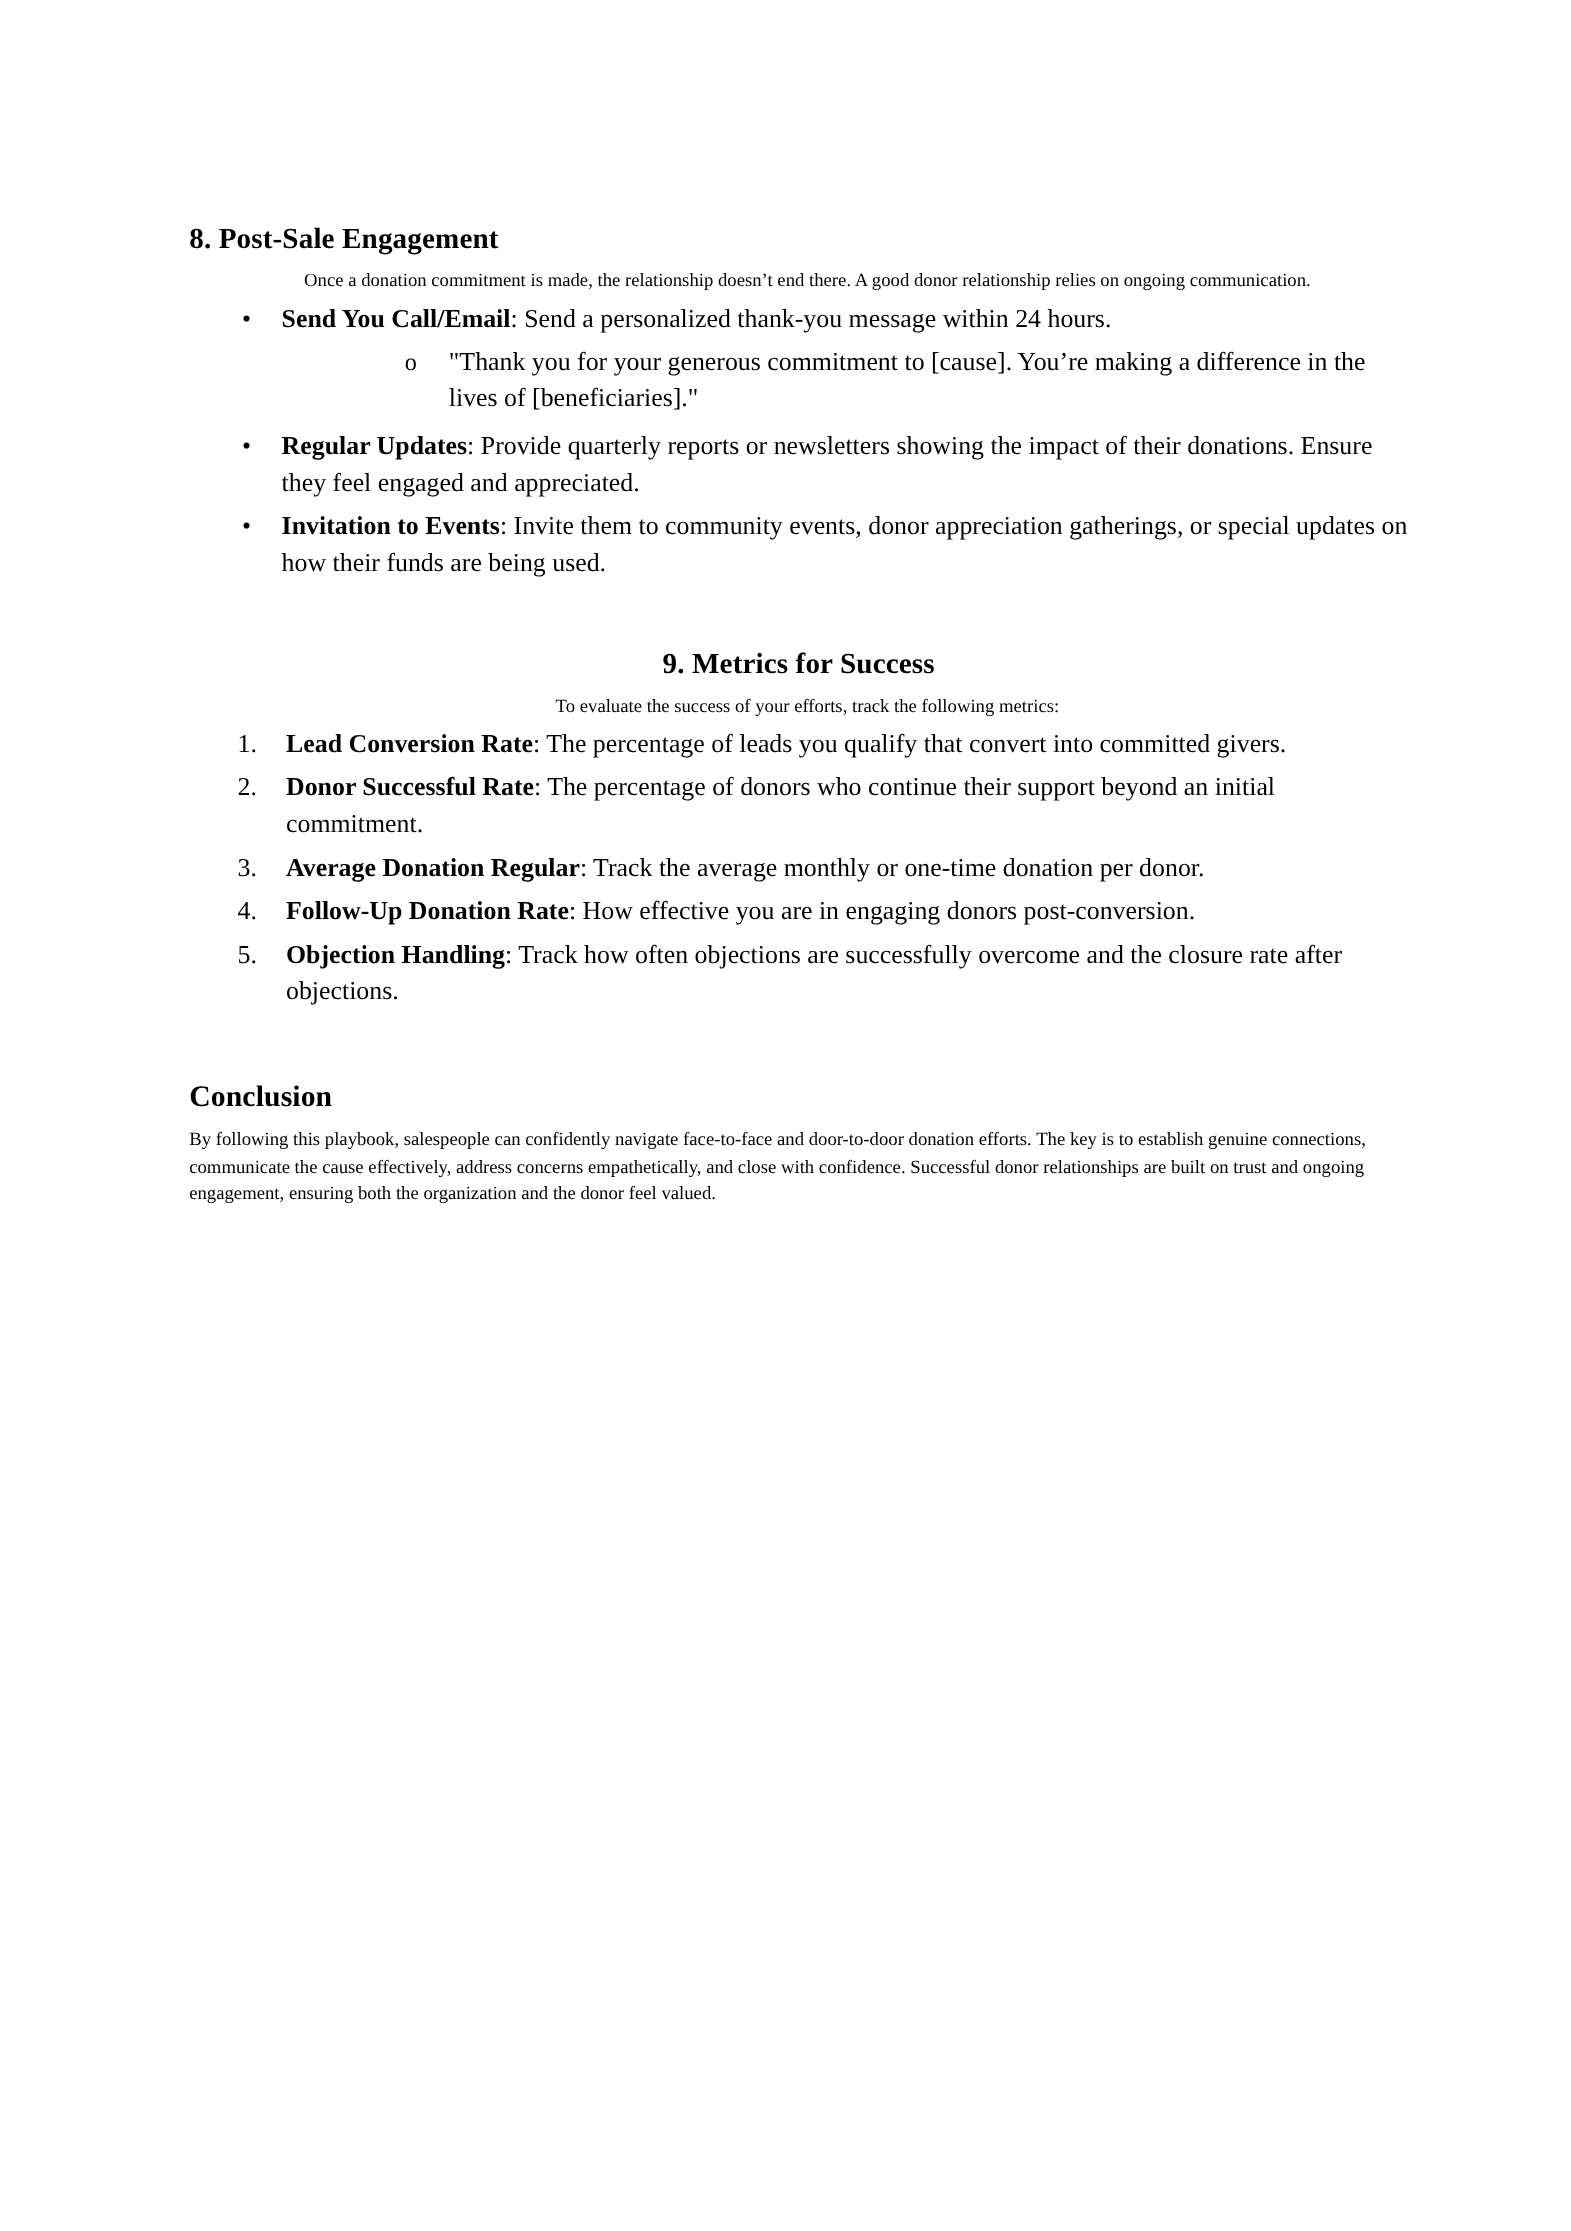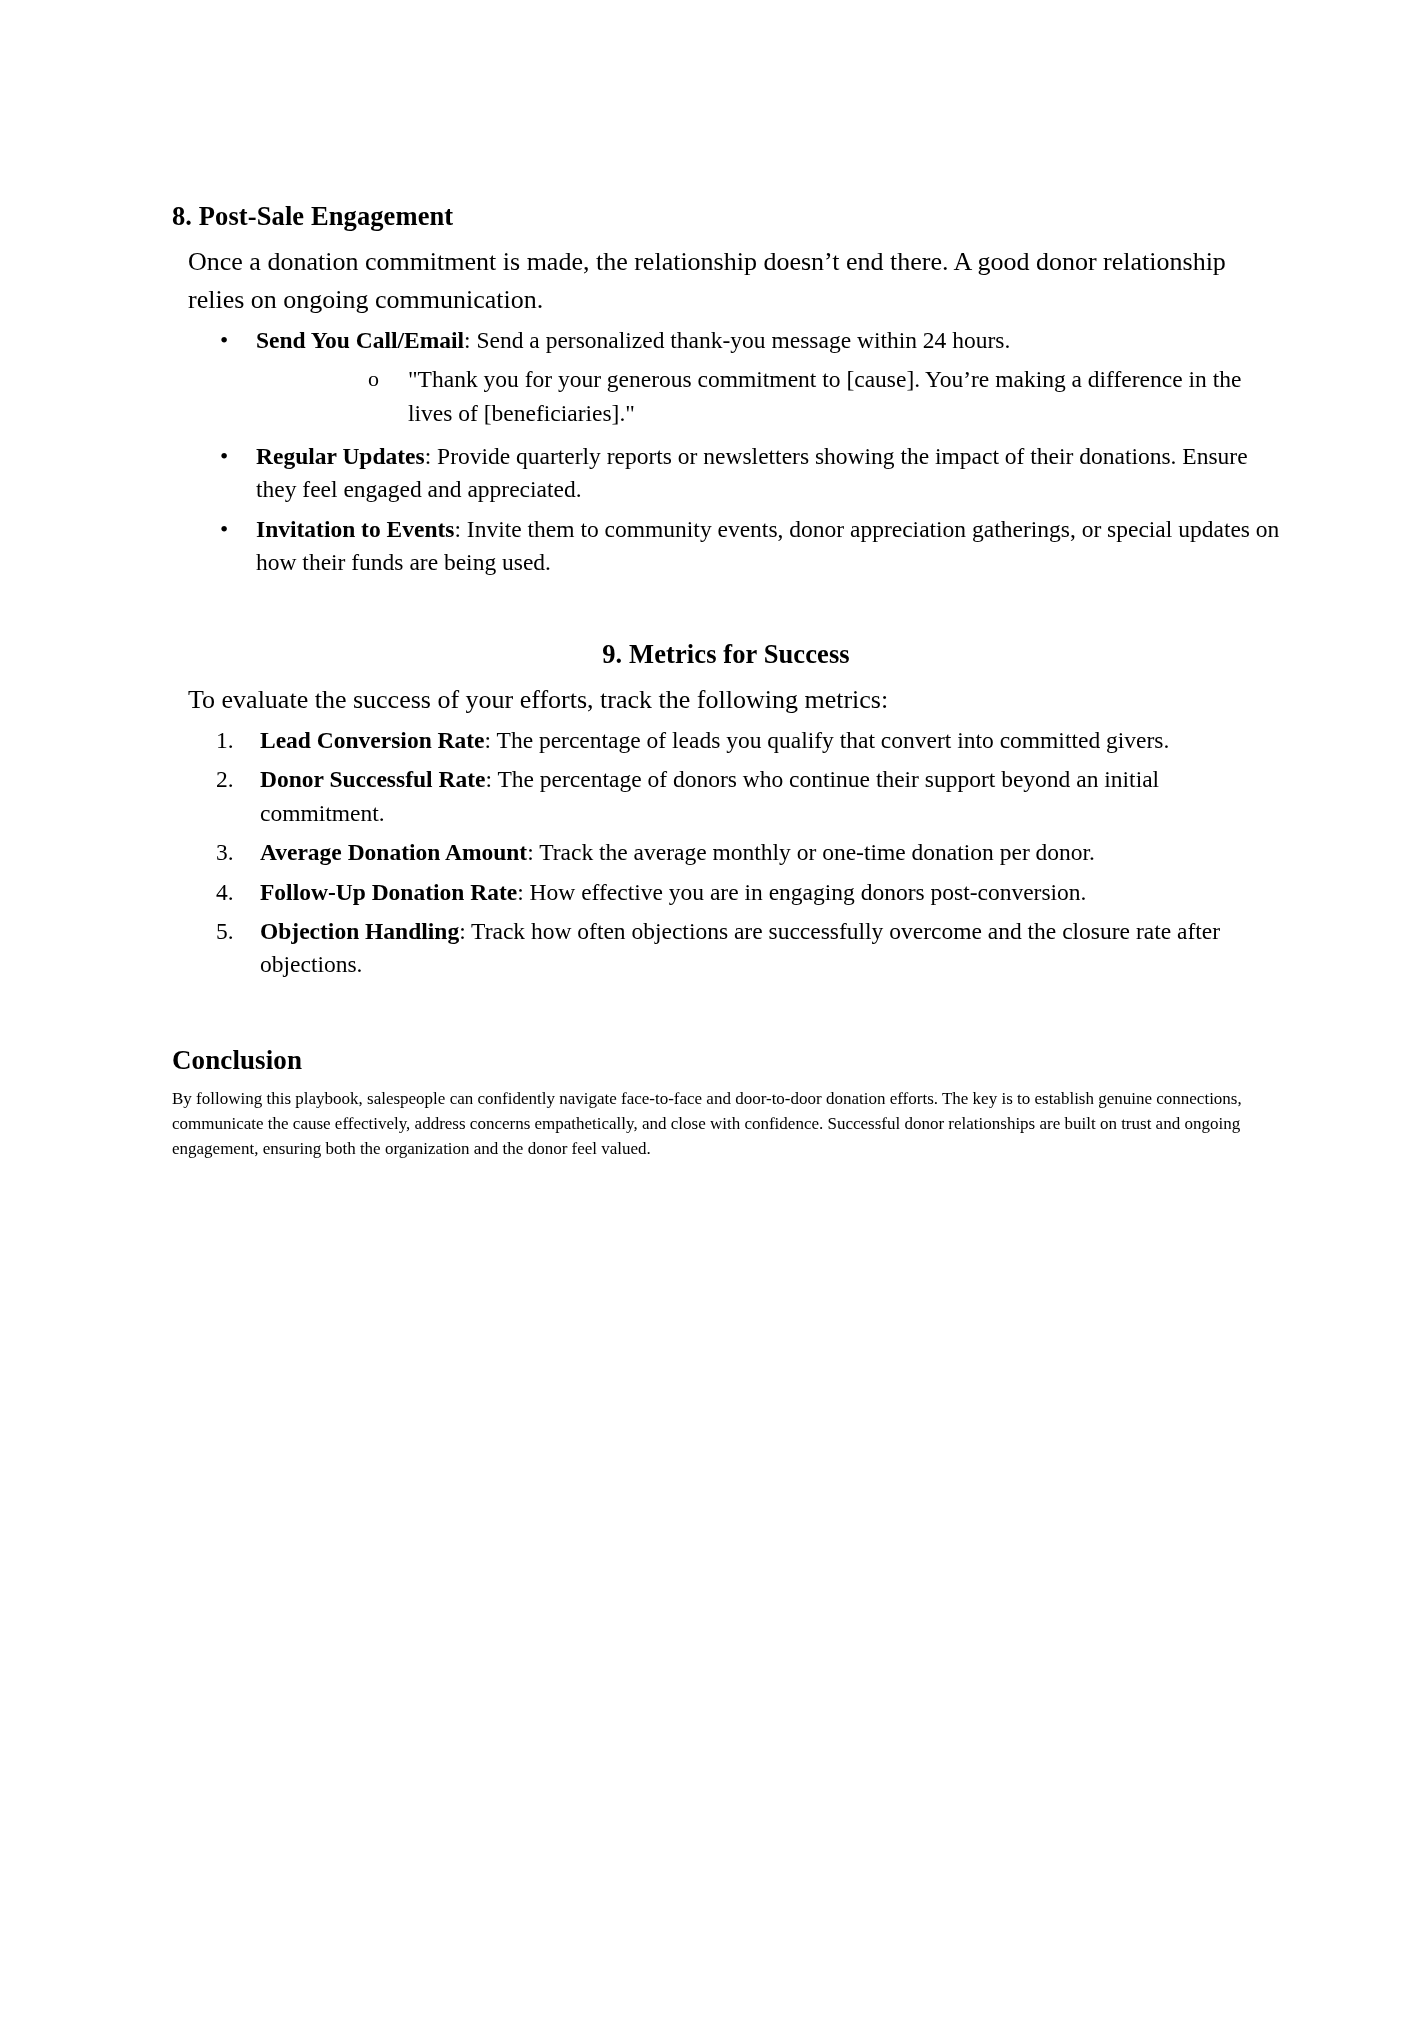--- a/index.html
+++ b/index.html
@@ -30,24 +30,24 @@
   }
   h2.section-title.spaced {
     margin-top: 58px;
     text-align: center;
   }
   h2.section-title.conclusion {
     margin-top: 62px;
     font-size: 27px;
   }
   p.body-text {
-    font-size: 26px;
+    font-size: 17px;
     line-height: 1.44;
     margin: 0 0 6px 16px;
-    text-align: left;
+    text-align: center;
   }
   p.para-block {
     font-size: 17px;
     line-height: 1.45;
     margin: 0;
   }
   ul.bullets {
     list-style: none;
     margin: 6px 0 0 0;
     padding: 0;
@@ -152,21 +152,21 @@
       <li>
         <span class="marker">1.</span>
         <span class="lead">Lead Conversion Rate</span><span>: The percentage of leads you qualify that convert into committed givers.</span>
       </li>
       <li>
         <span class="marker">2.</span>
         <span class="lead">Donor Successful Rate</span><span>: The percentage of donors who continue their support beyond an initial commitment.</span>
       </li>
       <li>
         <span class="marker">3.</span>
-        <span class="lead">Average Donation Amount</span><span>: Track the average monthly or one-time donation per donor.</span>
+        <span class="lead">Average Donation Regular</span><span>: Track the average monthly or one-time donation per donor.</span>
       </li>
       <li>
         <span class="marker">4.</span>
         <span class="lead">Follow-Up Donation Rate</span><span>: How effective you are in engaging donors post-conversion.</span>
       </li>
       <li>
         <span class="marker">5.</span>
         <span class="lead">Objection Handling</span><span>: Track how often objections are successfully overcome and the closure rate after objections.</span>
       </li>
     </ol>

